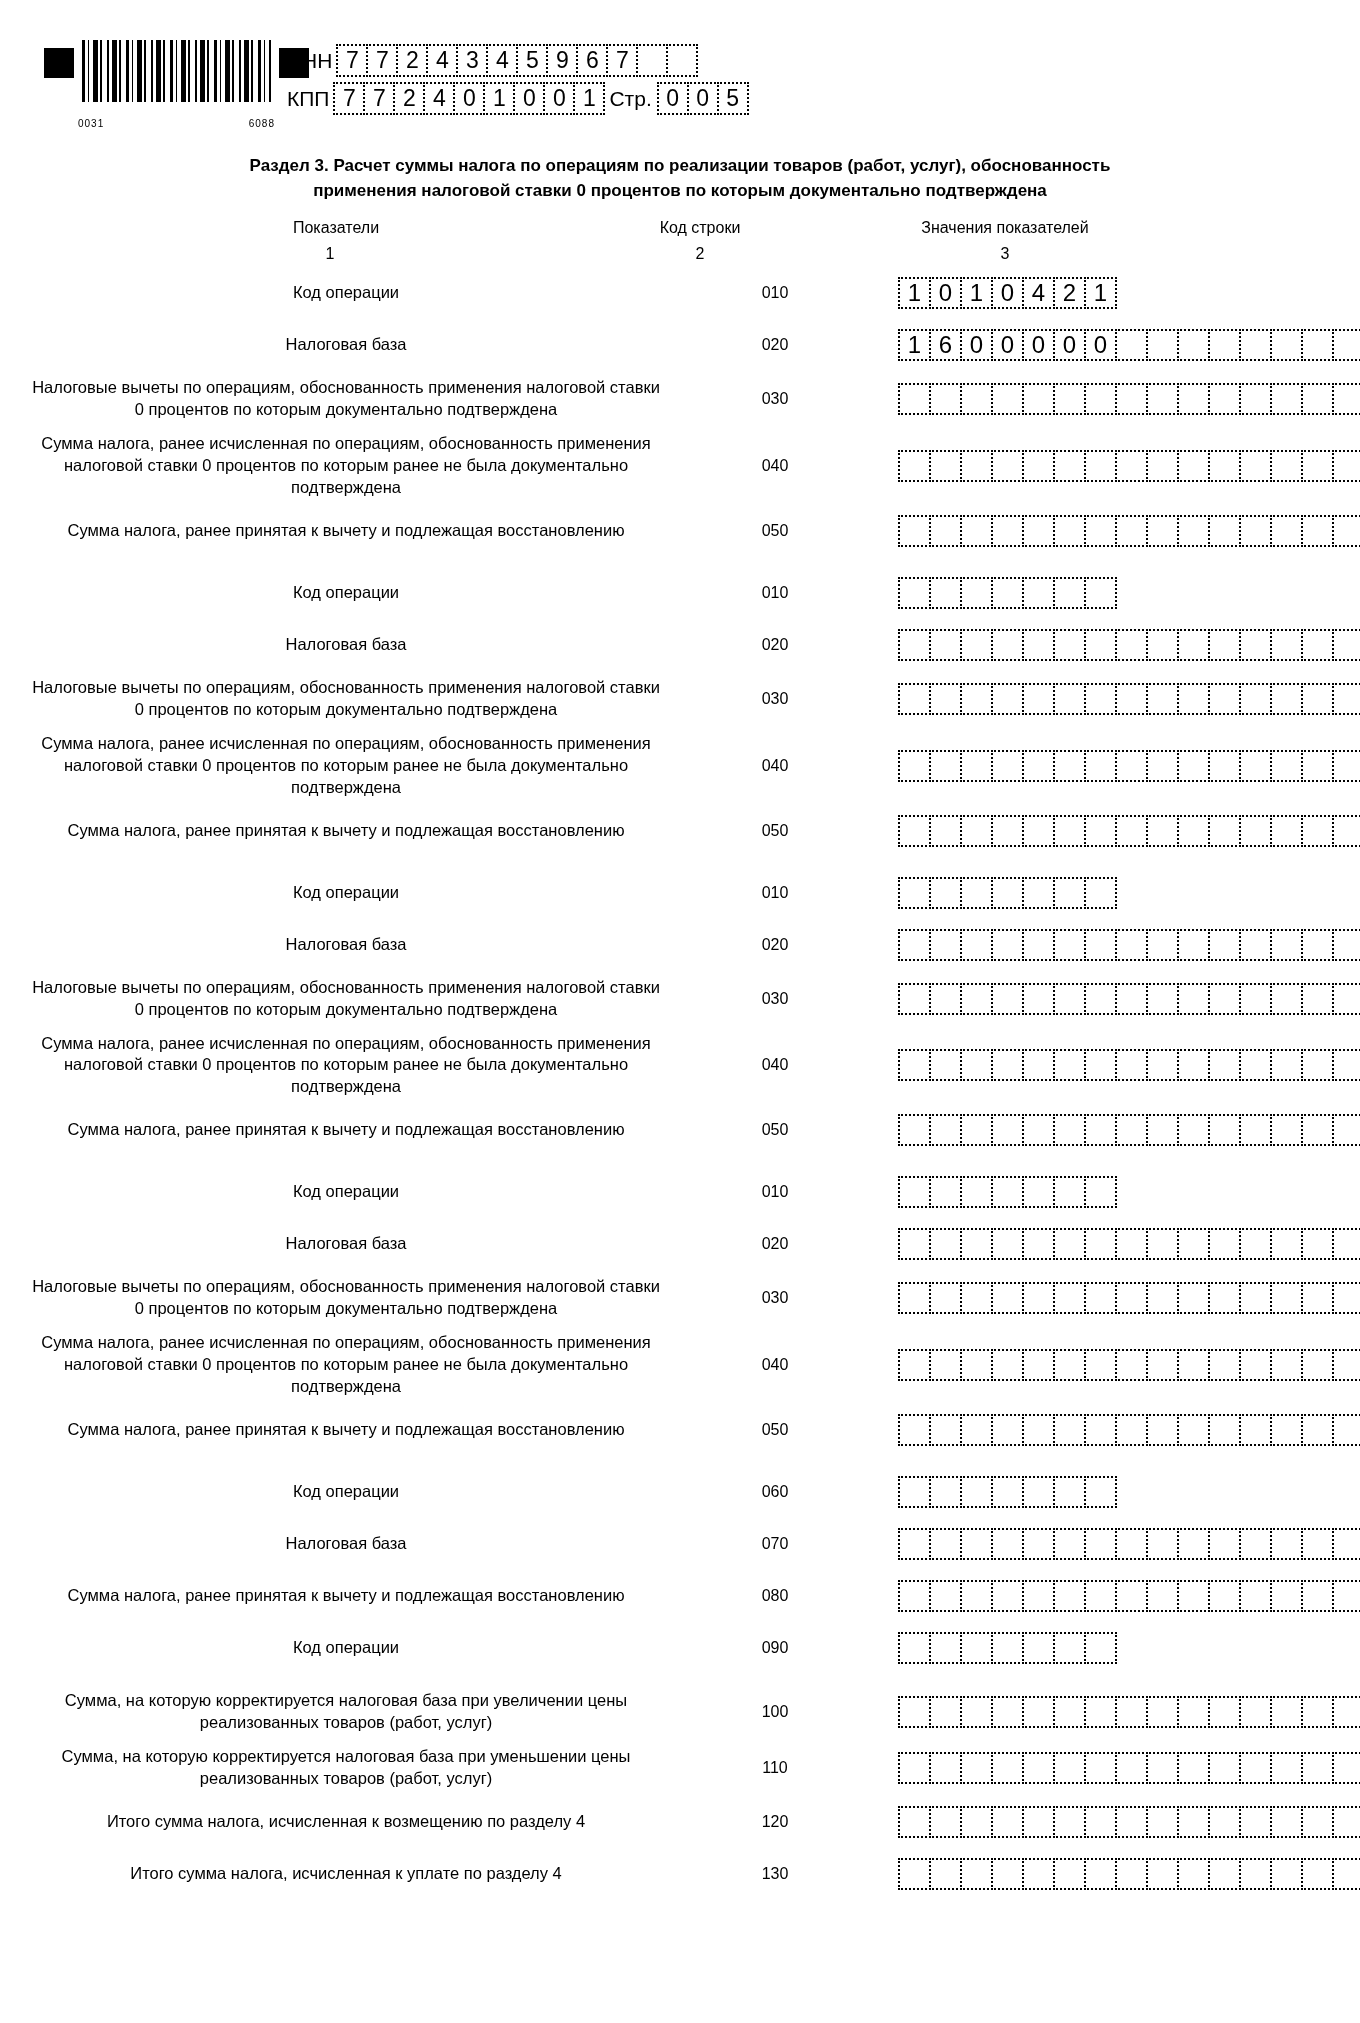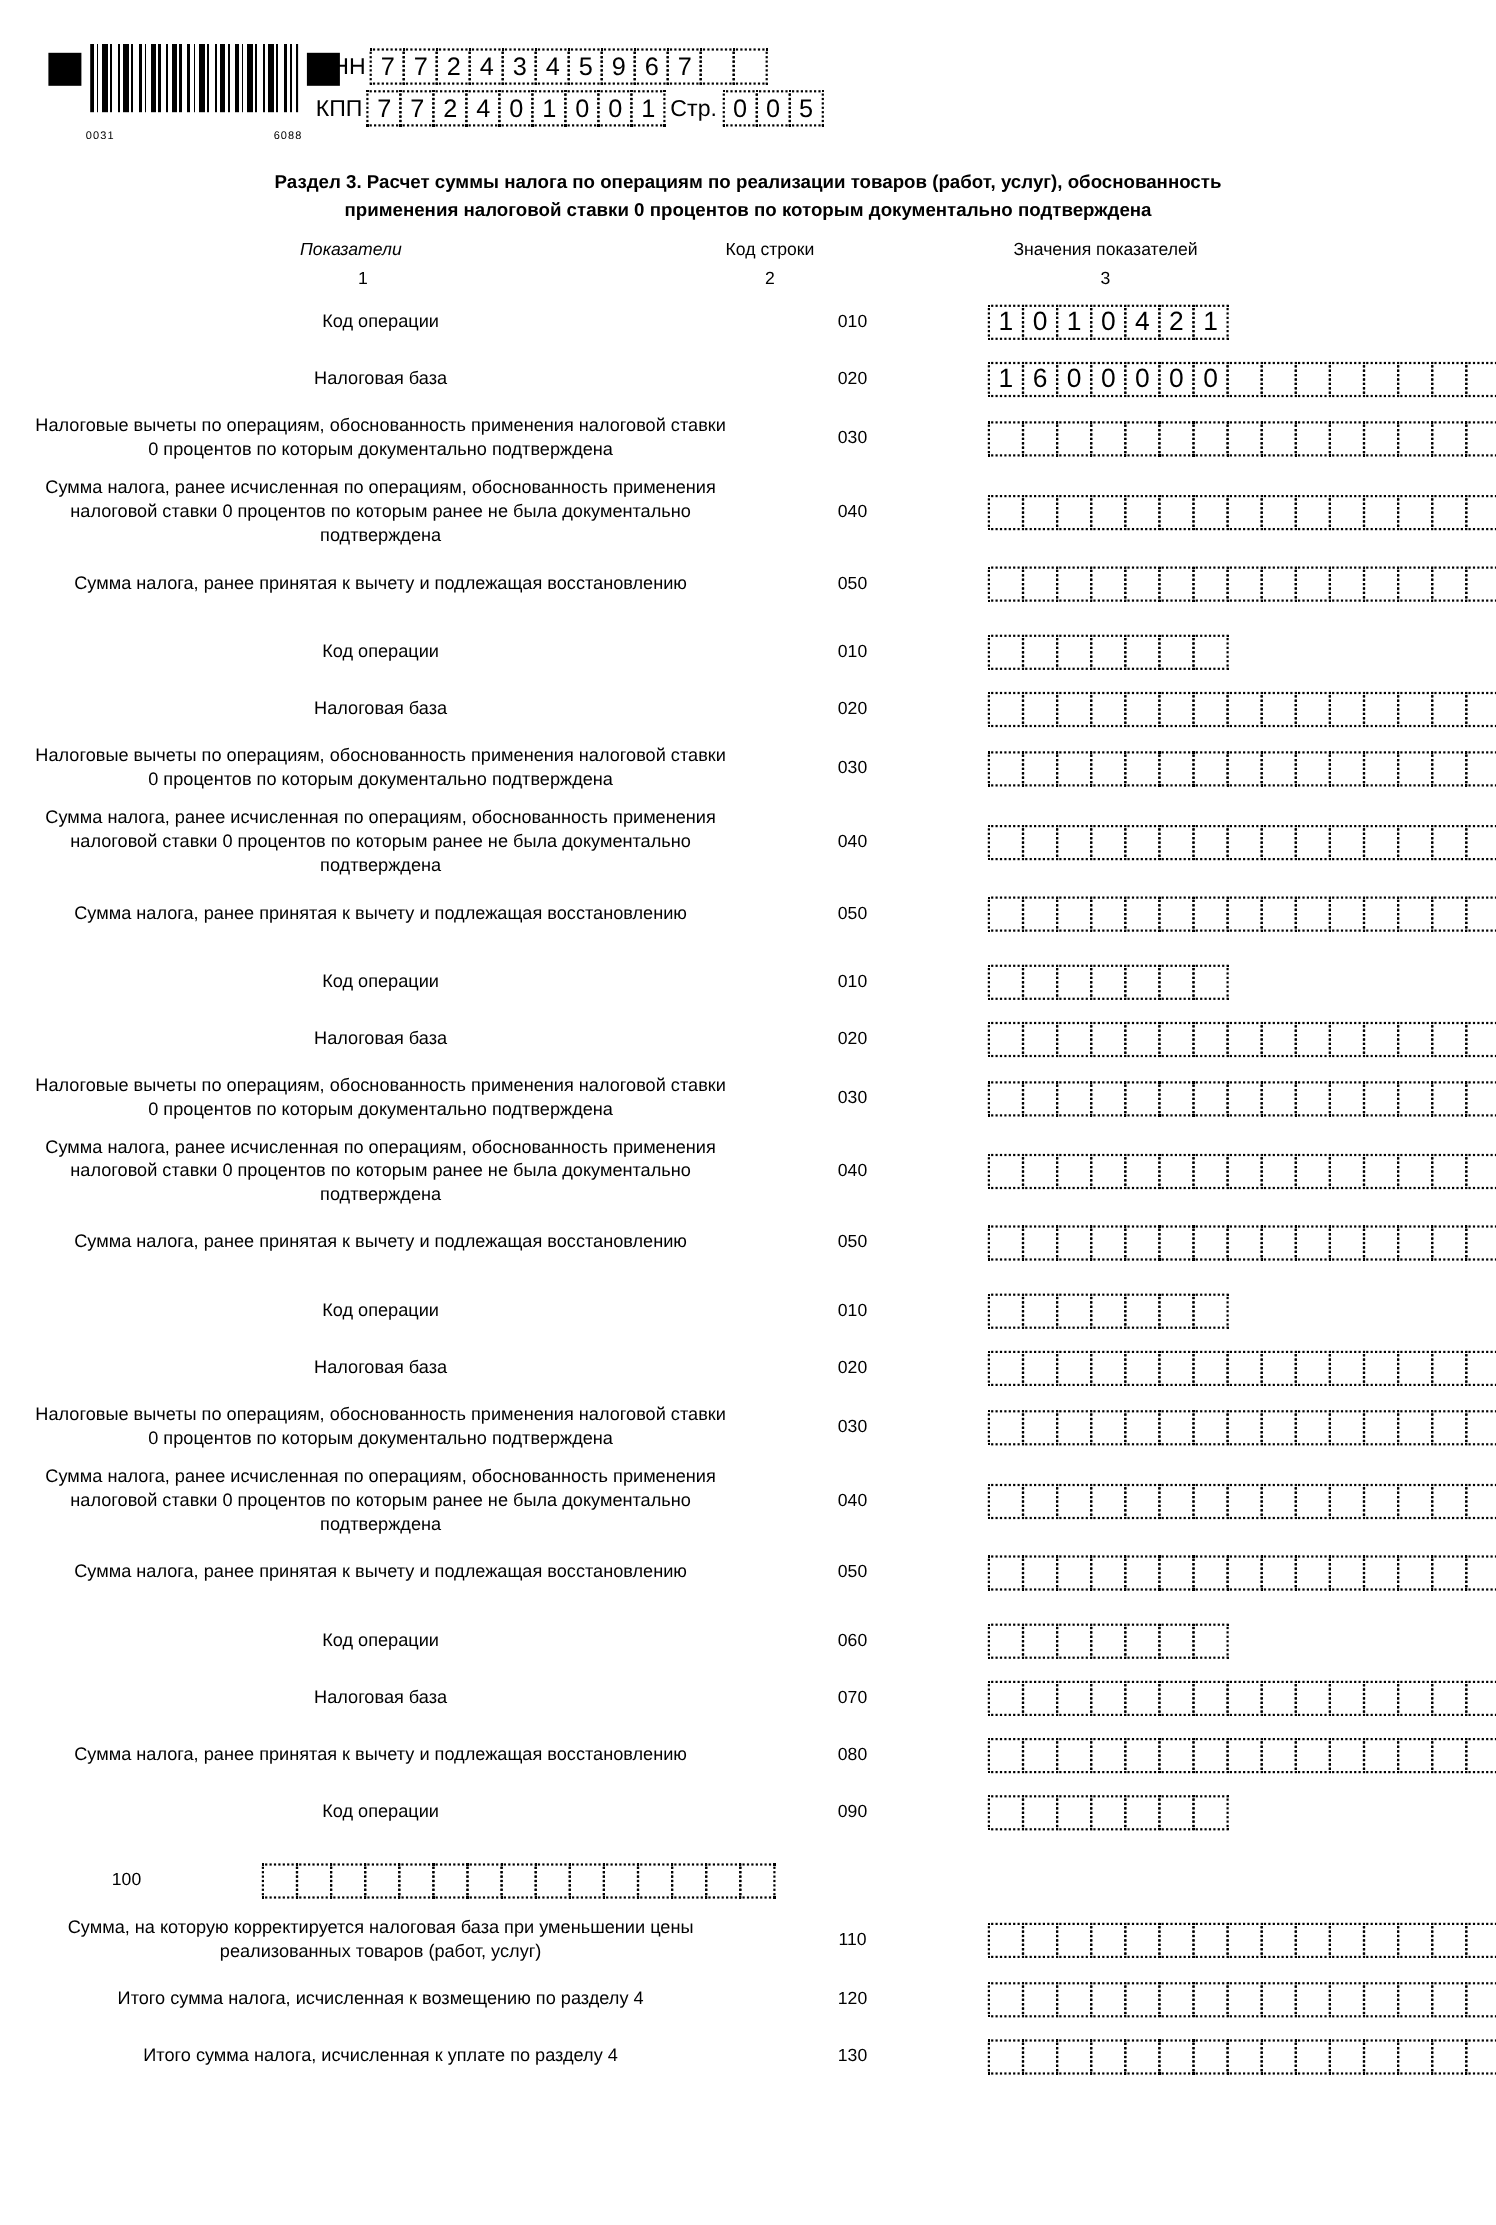--- a/index.html
+++ b/index.html
@@ -138,21 +138,21 @@
     position: absolute;
     font-size: 16px;
     text-align: center;
   }
   .ch-num {
     position: absolute;
     font-size: 16px;
     text-align: center;
     top: 26px;
   }
-  .ch-pokaz { left: 219px; width: 200px; top: 0; font-style: italic; }
+  .ch-pokaz { left: 236px; width: 200px; top: 0; }
   .ch-pokaz-n { left: 230px; width: 200px; }
   .ch-kod { left: 600px; width: 200px; top: 0; text-align: center; }
   .ch-kod-n { left: 600px; width: 200px; }
   .ch-znach { left: 870px; width: 270px; top: 0; }
   .ch-znach-n { left: 870px; width: 270px; }
 
   
   .rows {
     position: relative;
     margin-top: 2px;
@@ -736,20 +736,21 @@
           <div class="cell val"></div>
           <div class="cell val"></div>
           <div class="cell val"></div>
           <div class="cell val"></div>
           <div class="cell val"></div>
           <div class="cell val"></div>
         </div>
       </div>
       <div class="gap-md"></div>
       <div class="row">
+        <div class="row-label">Сумма, на которую корректируется налоговая база при увеличении цены реализованных товаров (работ, услуг)</div>
         <div class="row-code">100</div>
         <div class="row-cells">
           <div class="cell val"></div>
           <div class="cell val"></div>
           <div class="cell val"></div>
           <div class="cell val"></div>
           <div class="cell val"></div>
           <div class="cell val"></div>
           <div class="cell val"></div>
           <div class="cell val"></div>

